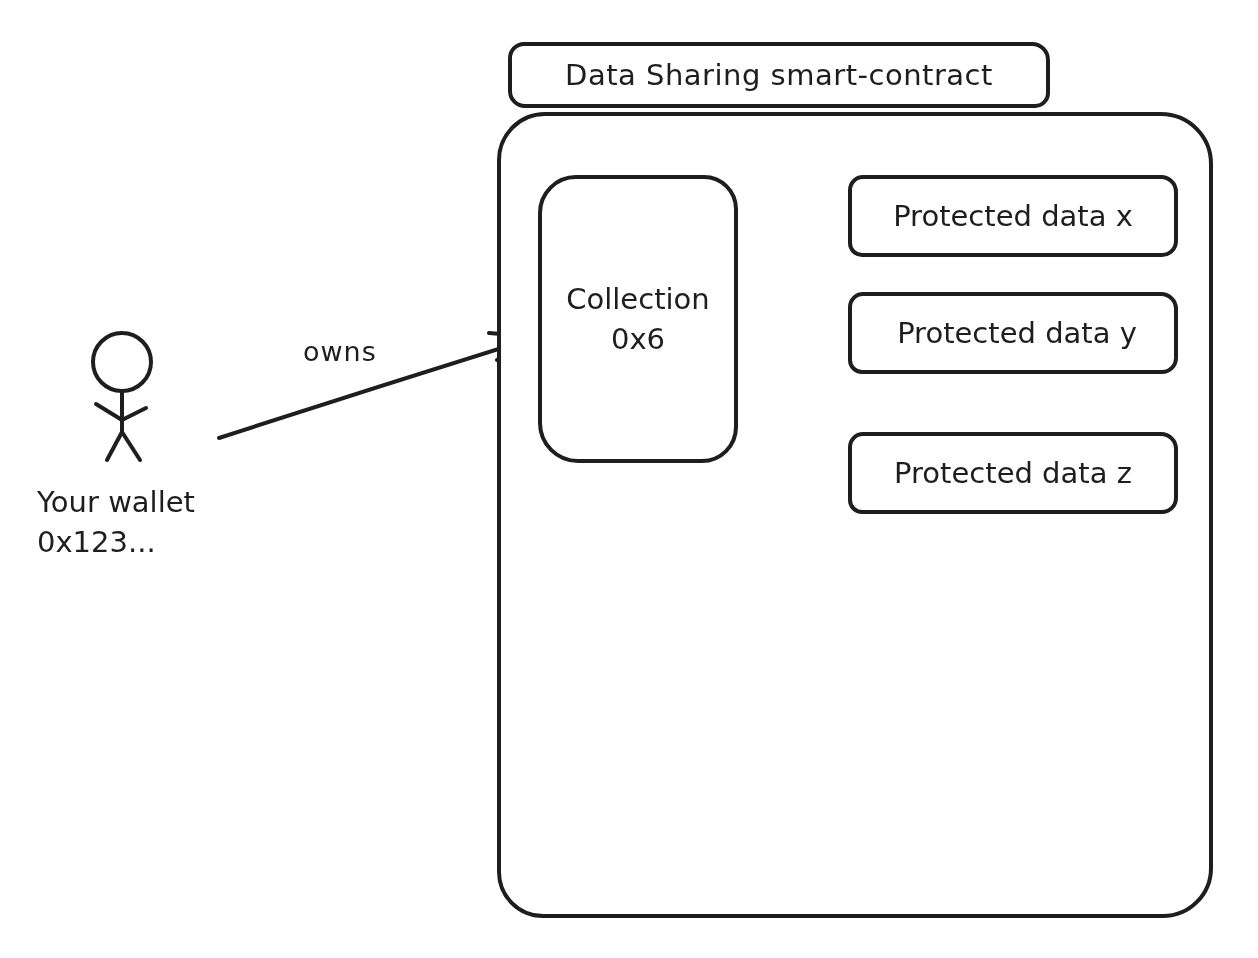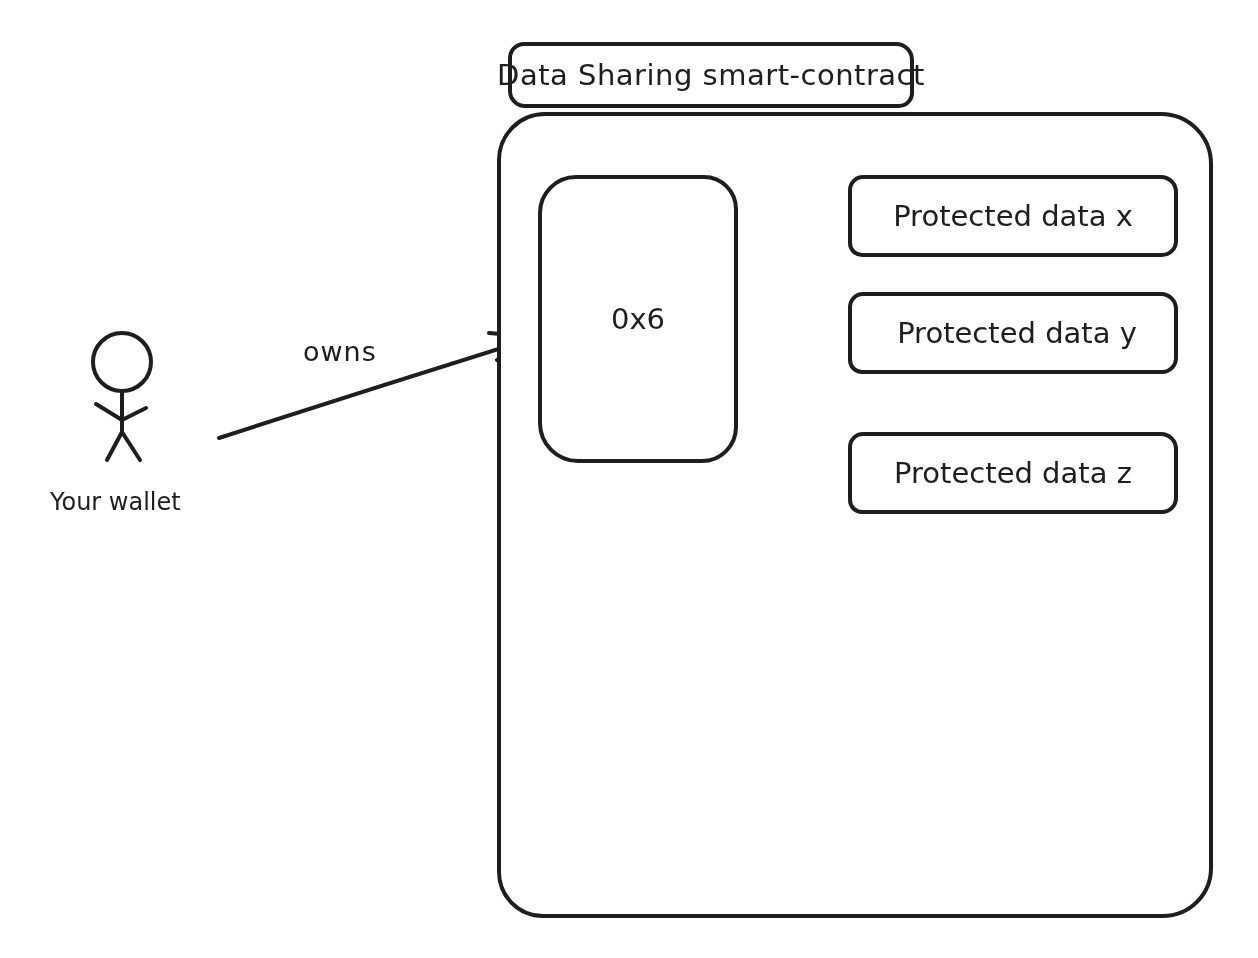--- a/index.html
+++ b/index.html
@@ -33,21 +33,21 @@
     justify-content: center;
     text-align: center;
   }
   .container-box {
     left: 497px; top: 112px;
     width: 716px; height: 806px;
     border-radius: 48px 52px 50px 46px;
   }
   .title-box {
     left: 508px; top: 42px;
-    width: 406px; height: 66px;
+    width: 542px; height: 66px;
     border-radius: 16px 18px 15px 17px;
     font-size: 29px;
     letter-spacing: 0.5px;
   }
   .collection-box {
     left: 538px; top: 175px;
     width: 200px; height: 288px;
     border-radius: 38px 34px 36px 40px;
     flex-direction: column;
     font-size: 29px;
@@ -63,22 +63,22 @@
   .protected-y { top: 292px; padding-left: 8px; }
   .protected-z { top: 408px; margin-top: 24px; }
   .owns-label {
     position: absolute;
     left: 303px; top: 336px;
     font-size: 27px;
     letter-spacing: 1px;
   }
   .actor-label {
     position: absolute;
-    left: 50px; top: 482px;
-    font-size: 24px;
+    left: 37px; top: 482px;
+    font-size: 29px;
     line-height: 40px;
   }
   .free-label { white-space: nowrap; }
 </style>
 </head>
 <body>
 
 <div class="canvas">
 
   <svg class="lines" viewBox="0 0 1258 958" xmlns="http://www.w3.org/2000/svg">
@@ -107,32 +107,34 @@
     <path d="M741 414 Q 792 426 840 441" stroke="#1e1e1e" stroke-width="4" fill="none" stroke-linecap="round" marker-end="url(#headFilled)"></path>
   </svg>
 
   <div class="box container-box"></div>
 
   <div class="box title-box">
     <span class="free-label">Data Sharing smart-contract</span>
   </div>
 
   <div class="box collection-box">
+    <div>Collection</div>
     <div>0x6</div>
   </div>
 
   <div class="box protected-box protected-x">
     <span class="free-label">Protected data x</span>
   </div>
   <div class="box protected-box protected-y">
     <span class="free-label">Protected data y</span>
   </div>
   <div class="box protected-box protected-z">
     <span class="free-label">Protected data z</span>
   </div>
 
   <div class="owns-label free-label">owns</div>
 
   <div class="actor-label">
     <div class="free-label">Your wallet</div>
+    <div class="free-label">0x123...</div>
   </div>
 
 </div>
 
 </body></html>

